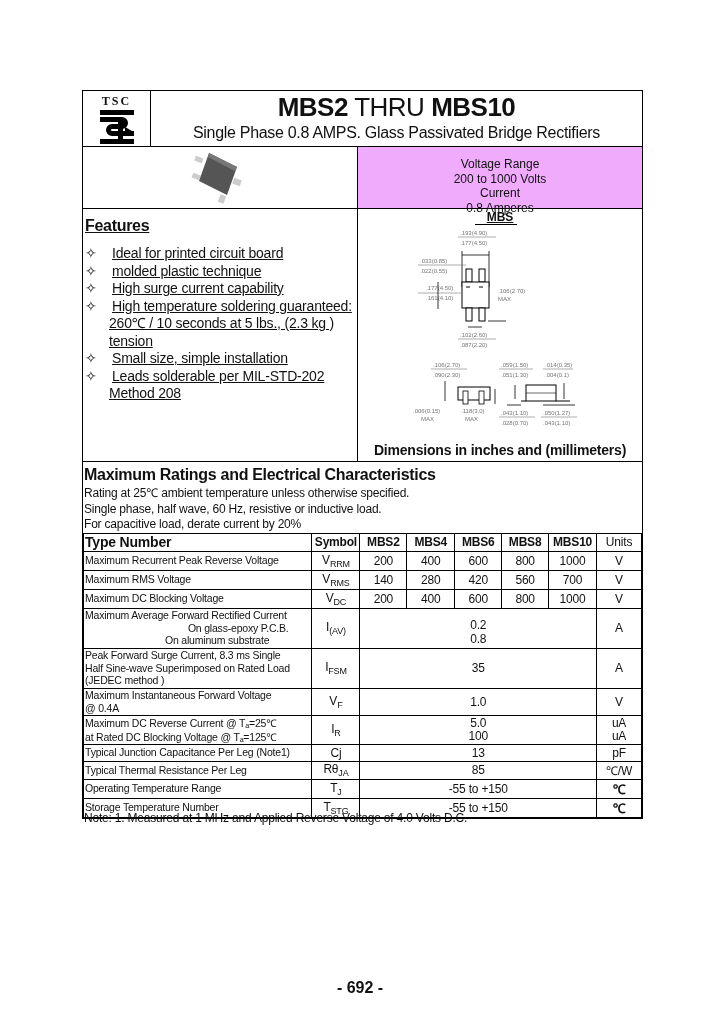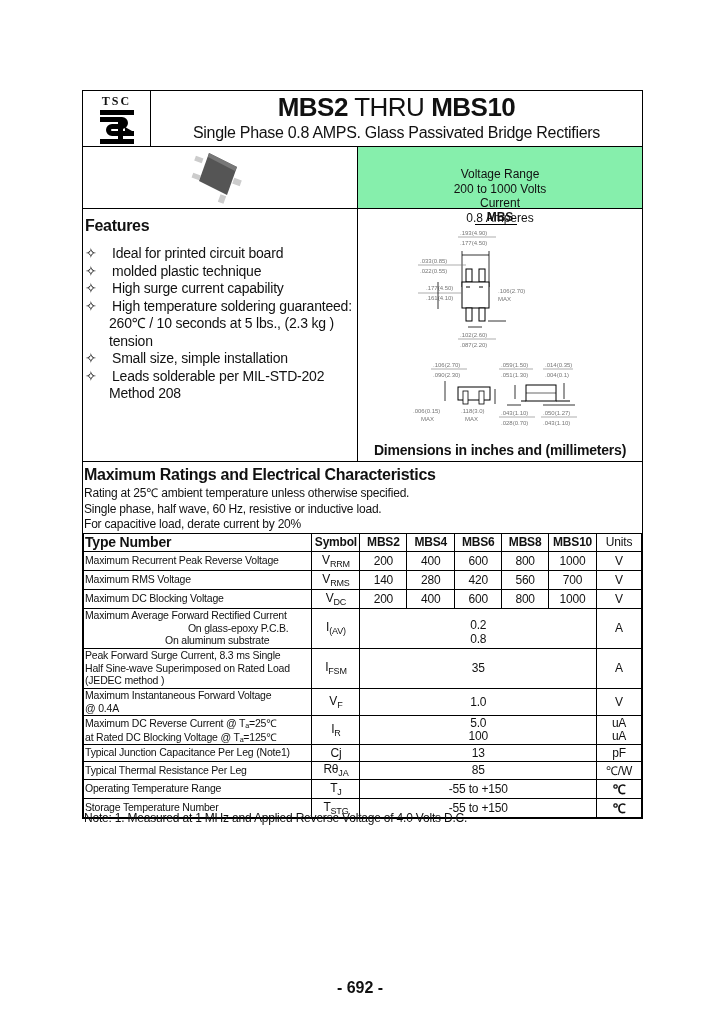--- a/index.html
+++ b/index.html
@@ -14,24 +14,24 @@
   .logo .tsc { font-family: "Liberation Serif", serif; font-weight: bold; font-size: 12px; letter-spacing: 2px; }
   .logo svg { margin-top: 1px; }
   .titlebox { flex: 1; text-align: center; }
   .title { font-size: 26px; margin-top: 0px; line-height: 32px; letter-spacing: -0.5px; }
   .title b { font-weight: bold; }
   .subtitle { font-size: 16px; line-height: 20px; letter-spacing: -0.3px; }
 
   
   .imgrow { display: flex; height: 62px; border-bottom: 1.5px solid #000; }
   .imgcell { width: 275px; border-right: 1.5px solid #000; position: relative; }
-  .graybox { flex: 1; background: #86efac; text-align: center; font-size: 12px; line-height: 14.5px; padding-top: 20px; }
+  .graybox { flex: 1; background: #f0abfc; text-align: center; font-size: 12px; line-height: 14.5px; padding-top: 10px; }
 
   
-  .featrow { display: flex; height: 253px; border-bottom: 1.5px solid #000; }
+  .featrow { display: flex; height: 253px; border-bottom: 1.5px solid #000; text-decoration: underline; }
   .features { width: 275px; border-right: 1.5px solid #000; padding: 8px 0 0 2px; }
   .features h2 { font-size: 16px; font-weight: bold; margin-bottom: 10px; letter-spacing: -0.3px; }
   .features ul { list-style: none; }
   .features li { font-size: 14px; line-height: 17.5px; position: relative; padding-left: 27px; letter-spacing: -0.2px; }
   .features li .star { position: absolute; left: 0; top: 0; font-size: 14px; }
   .features li .cont { display: block; }
   .features li .cont2 { display: block; margin-left: -3px; }
   .dims { flex: 1; position: relative; }
   .dims .pkg { text-align: center; font-size: 12px; font-weight: bold; margin-top: 1px; }
   .dims .pkgline { position: absolute; left: 117px; top: 15px; width: 42px; border-top: 1px solid #000; }

